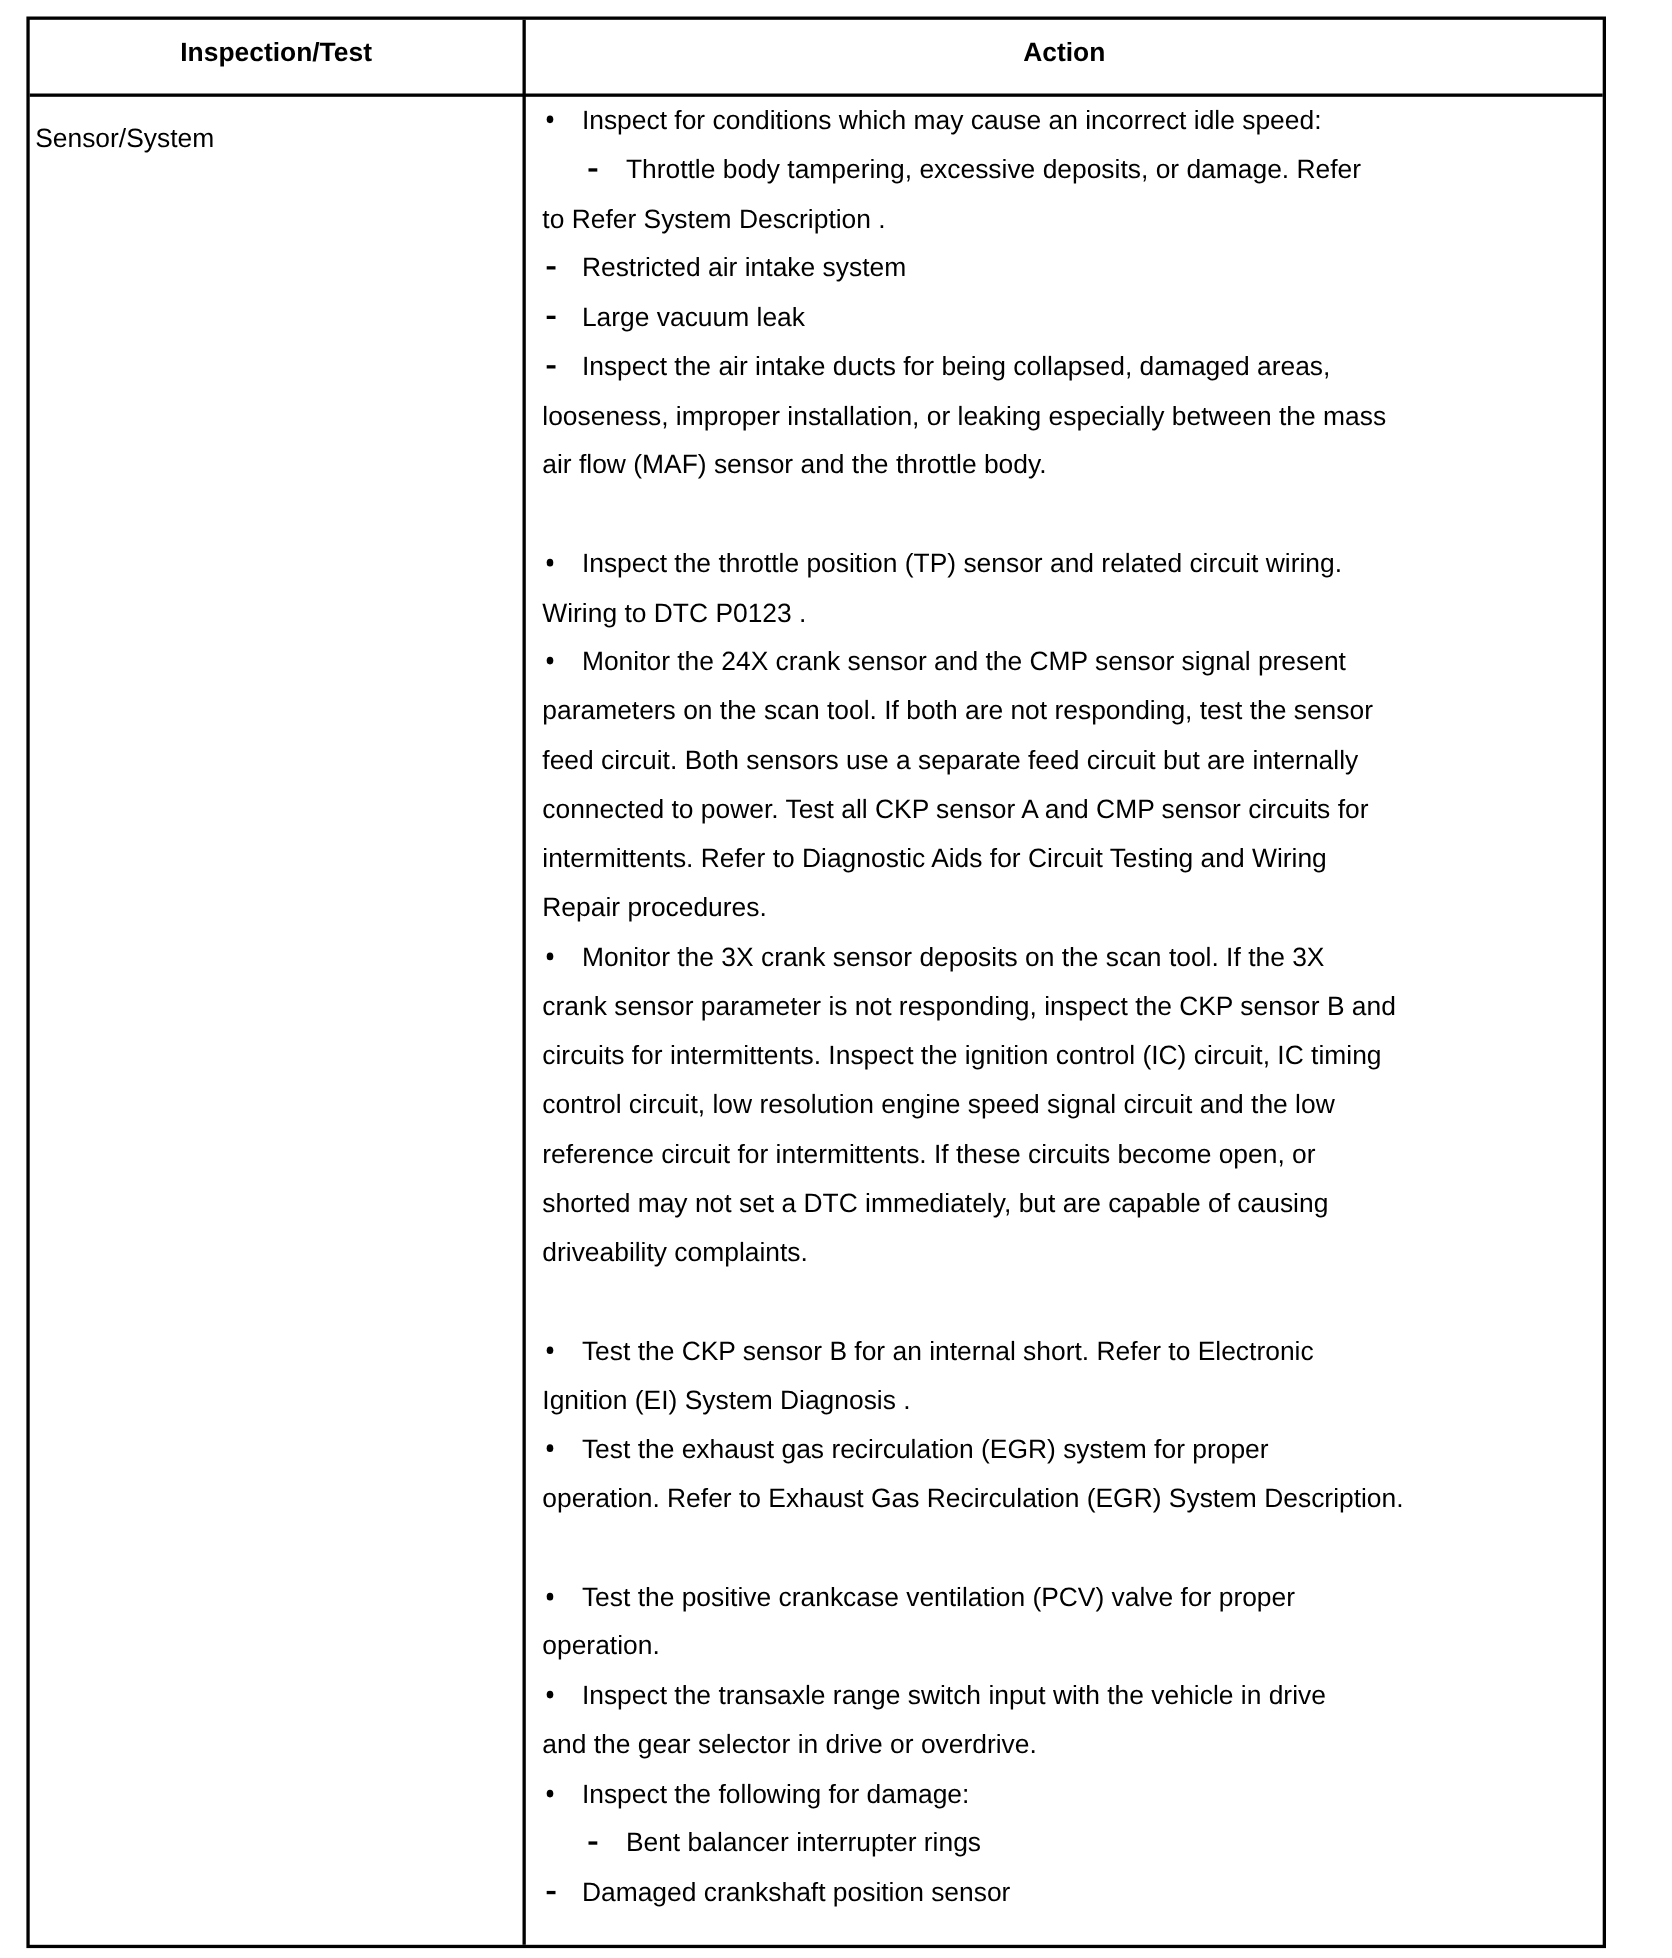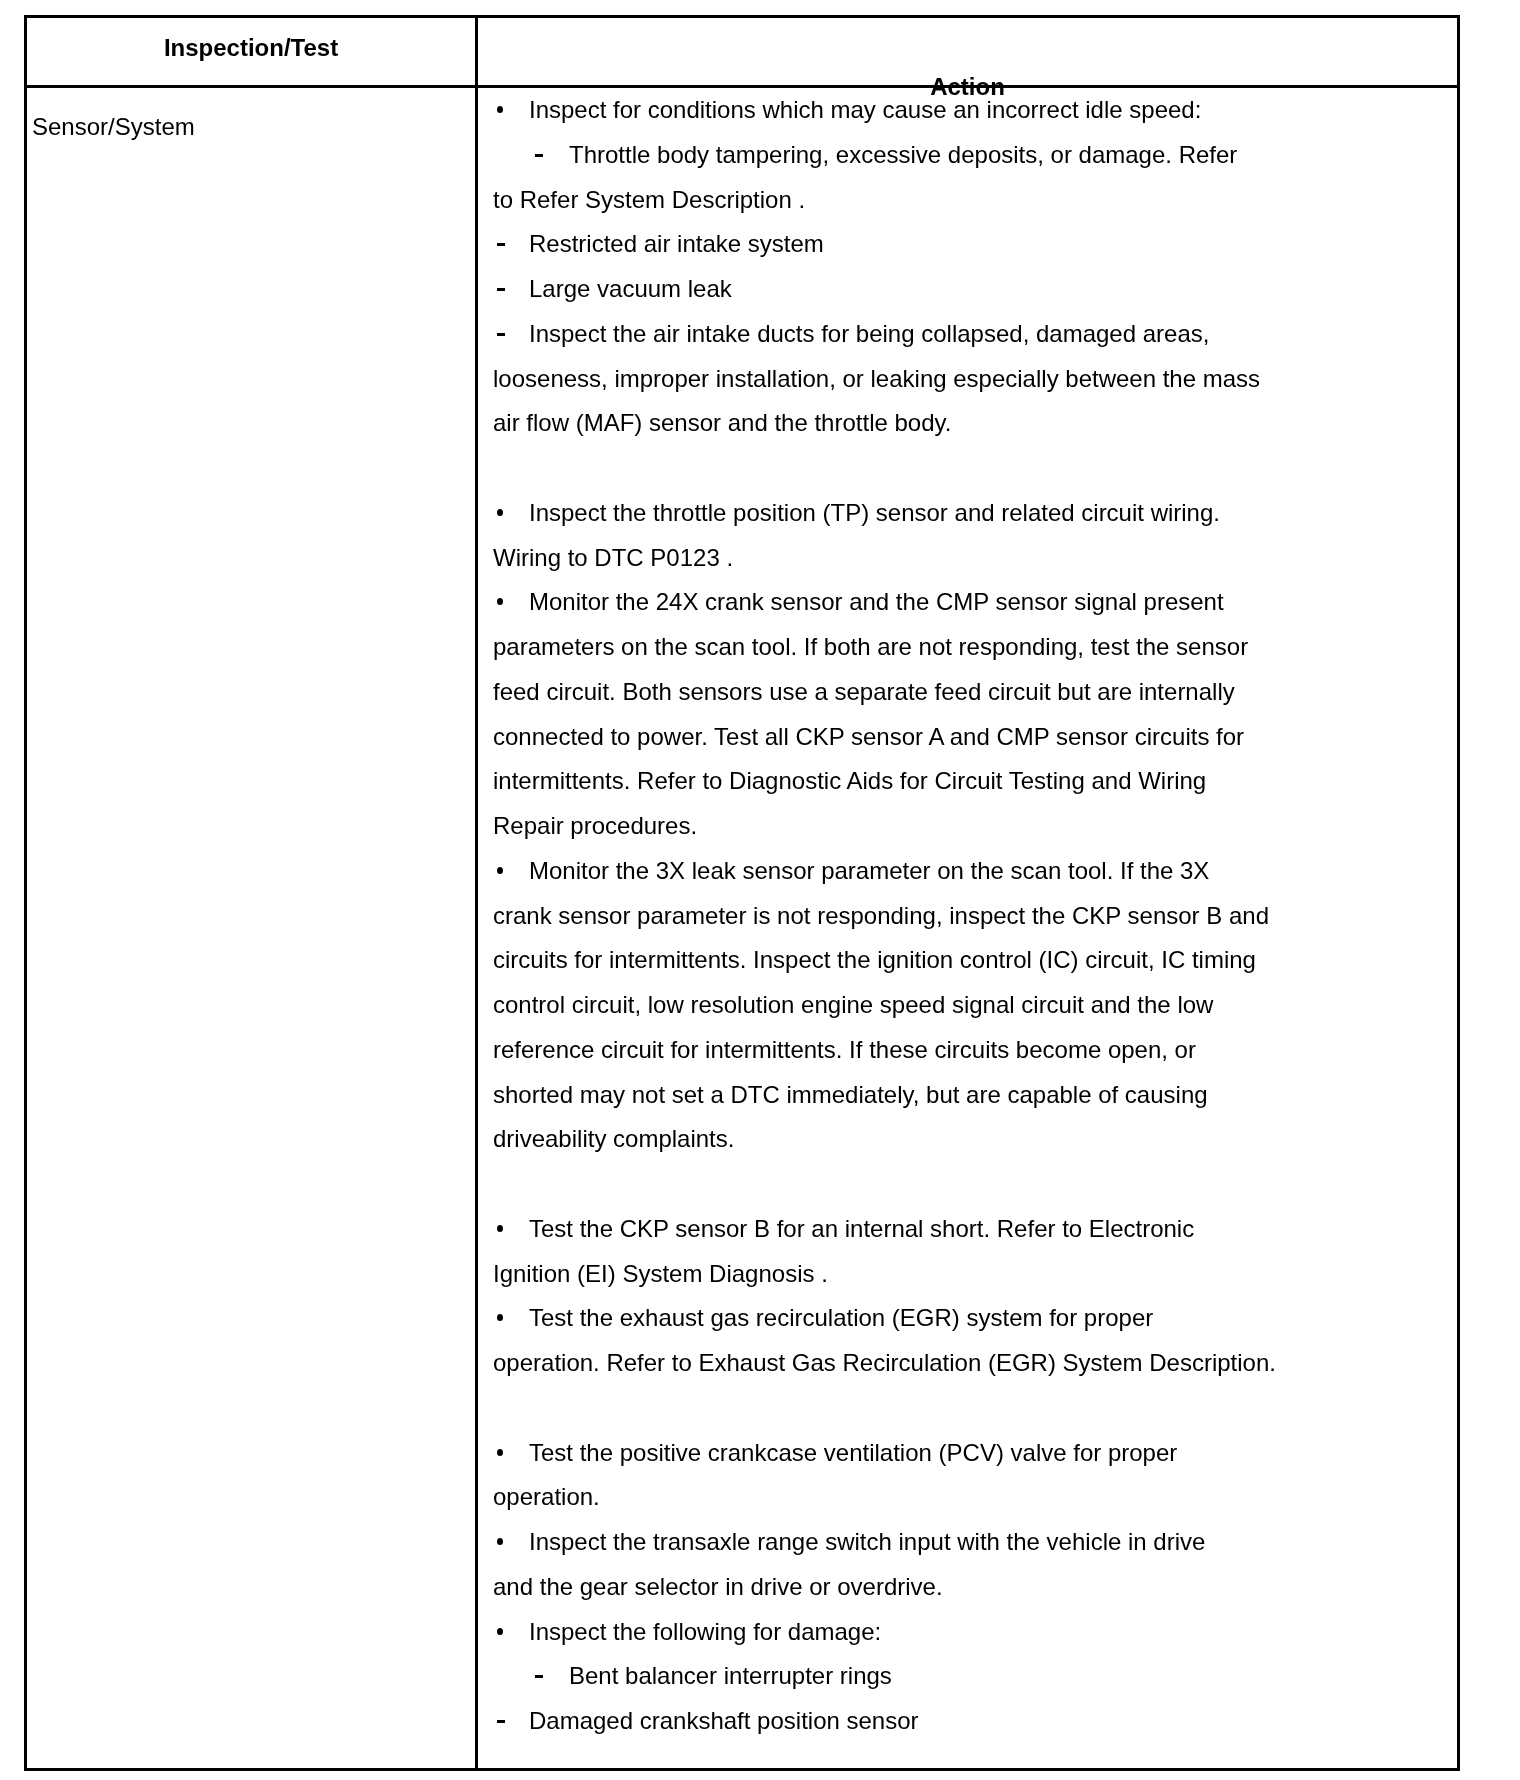--- a/index.html
+++ b/index.html
@@ -6,21 +6,21 @@
   body { width: 1520px; height: 1780px; position: relative; overflow: hidden;
          font-family: "Liberation Sans", sans-serif; color: #000; }
   .tbl { position: absolute; left: 24px; top: 15px; width: 1436px; height: 1756px;
          box-sizing: border-box; border: 3px solid #000; }
   .hdr { position: absolute; left: 0; top: 0; width: 100%; height: 70px;
          border-bottom: 3px solid #000; box-sizing: border-box; }
   .divider { position: absolute; left: 448px; top: 0; bottom: 0; width: 3px; background: #000; }
   .hcell { position: absolute; top: 0; height: 67px; line-height: 60px; text-align: center;
            font-weight: bold; font-size: 24px; }
   .hcell.left { left: 0; width: 448px; }
-  .hcell.right { left: 451px; right: 0; margin-top: 39px; }
+  .hcell.right { left: 451px; right: 0; }
   .test-cell { position: absolute; left: 5px; top: 90px; font-size: 24px; line-height: 45px; margin-top: -4px; }
   .action { position: absolute; left: 466px; top: 70px; right: 10px; font-size: 24px; }
   .line { height: 44.75px; line-height: 44.75px; white-space: nowrap; position: relative; }
   .line.blank { }
   .marker { display: inline-block; width: 36px; text-align: left; }
   .indent { padding-left: 38px; }
   .indent .marker { width: 38px; }
   .bullet-dot { display: inline-block; width: 6px; height: 7px; background: #000; border-radius: 50%; vertical-align: middle; margin-left: 4px; margin-top: -4px; }
   .dash { display: inline-block; width: 8px; height: 3px; background: #000; vertical-align: middle; margin-left: 4px; margin-top: -2px; }
 </style>
@@ -45,21 +45,21 @@
       <div class="line"><span>air flow (MAF) sensor and the throttle body.</span></div>
       <div class="line blank"></div>
       <div class="line"><span class="marker"><span class="bullet-dot"></span></span><span>Inspect the throttle position (TP) sensor and related circuit wiring.</span></div>
       <div class="line"><span>Wiring to DTC P0123 .</span></div>
       <div class="line"><span class="marker"><span class="bullet-dot"></span></span><span>Monitor the 24X crank sensor and the CMP sensor signal present</span></div>
       <div class="line"><span>parameters on the scan tool. If both are not responding, test the sensor</span></div>
       <div class="line"><span>feed circuit. Both sensors use a separate feed circuit but are internally</span></div>
       <div class="line"><span>connected to power. Test all CKP sensor A and CMP sensor circuits for</span></div>
       <div class="line"><span>intermittents. Refer to Diagnostic Aids for Circuit Testing and Wiring</span></div>
       <div class="line"><span>Repair procedures.</span></div>
-      <div class="line"><span class="marker"><span class="bullet-dot"></span></span><span>Monitor the 3X leak sensor parameter on the scan tool. If the 3X</span></div>
+      <div class="line"><span class="marker"><span class="bullet-dot"></span></span><span>Monitor the 3X crank sensor deposits on the scan tool. If the 3X</span></div>
       <div class="line"><span>crank sensor parameter is not responding, inspect the CKP sensor B and</span></div>
       <div class="line"><span>circuits for intermittents. Inspect the ignition control (IC) circuit, IC timing</span></div>
       <div class="line"><span>control circuit, low resolution engine speed signal circuit and the low</span></div>
       <div class="line"><span>reference circuit for intermittents. If these circuits become open, or</span></div>
       <div class="line"><span>shorted may not set a DTC immediately, but are capable of causing</span></div>
       <div class="line"><span>driveability complaints.</span></div>
       <div class="line blank"></div>
       <div class="line"><span class="marker"><span class="bullet-dot"></span></span><span>Test the CKP sensor B for an internal short. Refer to Electronic</span></div>
       <div class="line"><span>Ignition (EI) System Diagnosis .</span></div>
       <div class="line"><span class="marker"><span class="bullet-dot"></span></span><span>Test the exhaust gas recirculation (EGR) system for proper</span></div>

